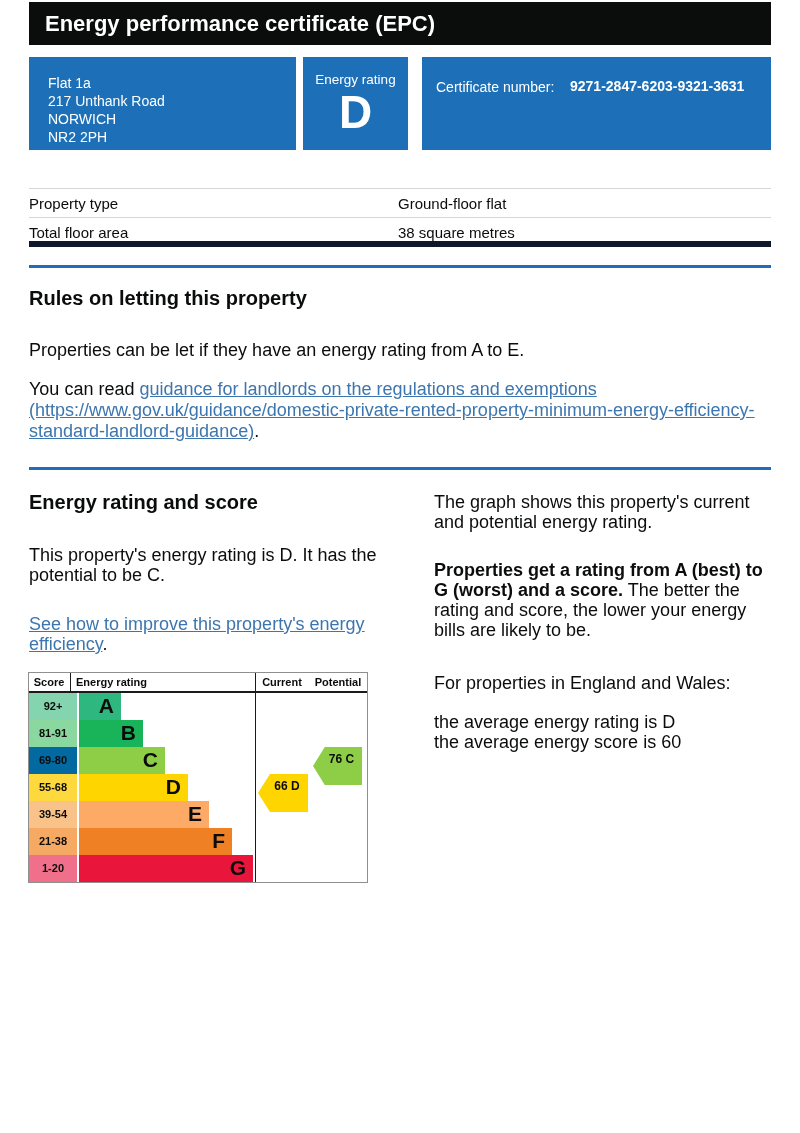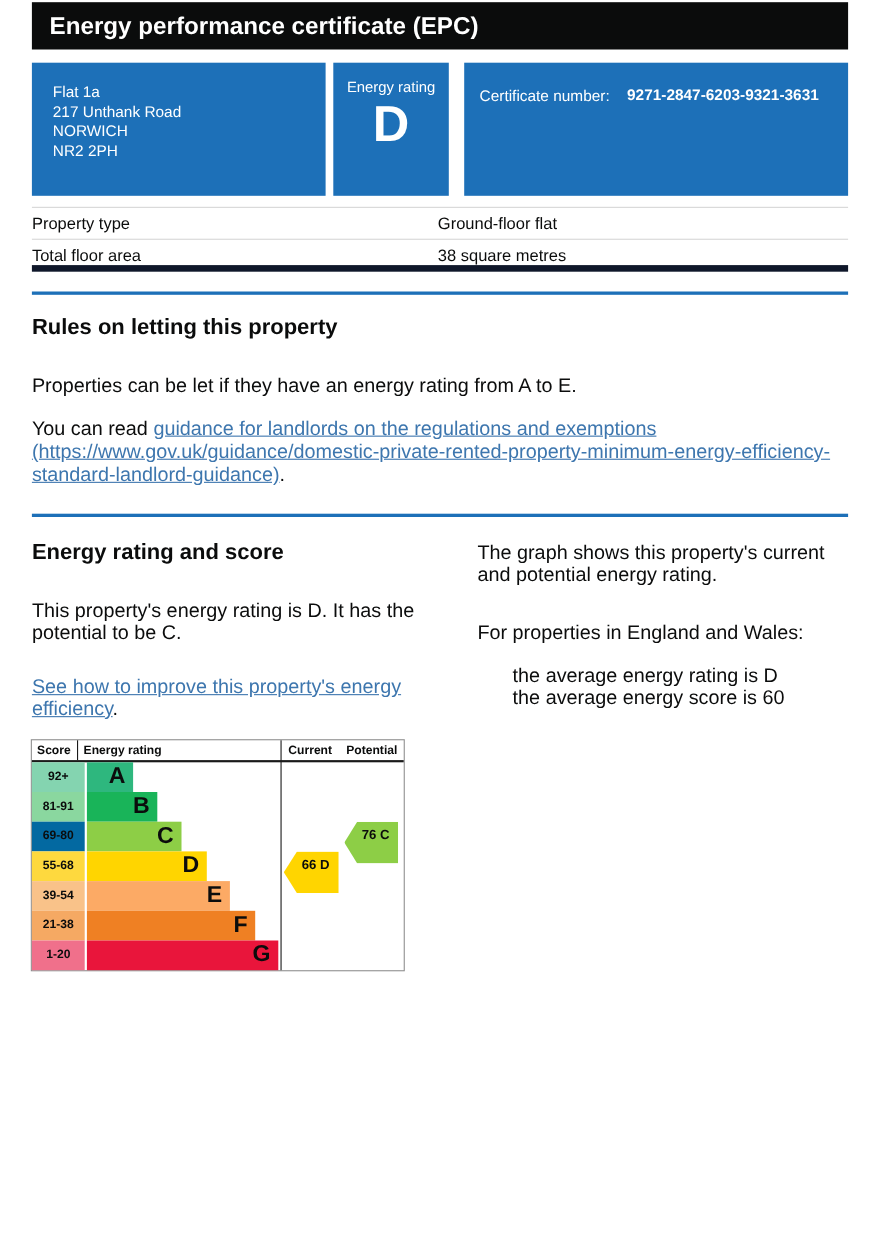--- a/index.html
+++ b/index.html
@@ -4,21 +4,21 @@
 <style>
   html,body{margin:0;padding:0;background:#ffffff;}
   body{font-family:"Liberation Sans", sans-serif;color:#0b0c0c;}
   .page{position:relative;width:800px;height:1133px;background:#ffffff;overflow:hidden;}
 
   
   .title-bar{position:absolute;left:29px;top:2px;width:742px;height:43px;background:#0b0c0c;}
   .title-bar span{display:block;color:#ffffff;font-size:22px;font-weight:bold;line-height:43px;padding-left:16px;}
 
   
-  .summary{position:absolute;left:29px;top:57px;width:742px;height:121px;display:flex;gap:7px;}
+  .summary{position:absolute;left:29px;top:57px;width:742px;height:93px;display:flex;gap:7px;}
   .panel{background:#1d70b8;color:#ffffff;}
   .panel-address{width:267px;box-sizing:border-box;padding:17px 10px 0 19px;font-size:14px;line-height:18px;}
   .panel-rating{width:105px;text-align:center;}
   .panel-rating .lbl{display:block;margin-top:15px;font-size:13.5px;}
   .panel-rating .big{display:block;font-size:46px;font-weight:bold;line-height:50px;}
   .panel-right{flex:1;display:flex;gap:7px;}
   .panel-cell{position:relative;background:#1d70b8;color:#fff;font-size:14px;}
   .cell-valid{height:60px;}
   .cell-cert{flex:1;}
   .panel-cell .clabel{position:absolute;left:14px;width:124px;line-height:19px;}
@@ -47,21 +47,21 @@
   .rules-section .p2{margin-top:18px;}
 
   .left-col{position:absolute;left:29px;top:490px;width:362px;}
   .left-col .p1{margin-top:31px;line-height:20px;}
   .left-col .plink{margin-top:29px;line-height:20px;}
 
   .right-col{position:absolute;left:434px;top:492px;width:343px;}
   .right-col p{line-height:20px;}
   .right-col .p2{margin-top:28px;}
   .right-col .p3{margin-top:33px;}
-  .right-col .p4{margin-top:19px;margin-left:32px;}
+  .right-col .p4{margin-top:19px;}
 
   
   .chart{position:absolute;left:28px;top:672px;width:338px;height:209px;border:1px solid #8f8f8f;background:#fff;}
   .chart-vline{position:absolute;left:226px;top:0;bottom:0;width:1px;background:#1a1a1a;}
   .chart-header{position:relative;height:18px;border-bottom:2px solid #1a1a1a;font-weight:bold;font-size:11px;line-height:18px;}
   .chart-header .h-score{position:absolute;left:0;width:40px;text-align:center;}
   .chart-header .h-rating{position:absolute;left:47px;}
   .chart-header .h-current{position:absolute;left:224px;width:58px;text-align:center;}
   .chart-header .h-potential{position:absolute;left:281px;width:56px;text-align:center;}
   .chart-header .h-div{position:absolute;left:41px;top:0;height:18px;width:1px;background:#1a1a1a;}
@@ -125,20 +125,21 @@
   <div class="blue-rule rule2"></div>
 
   <div class="left-col">
     <h2>Energy rating and score</h2>
     <p class="p1">This property's energy rating is D. It has the potential to be C.</p>
     <p class="plink"><a href="#">See how to improve this property's energy efficiency</a><span>.</span></p>
   </div>
 
   <div class="right-col">
     <p>The graph shows this property's current and potential energy rating.</p>
+    <p class="p2"><b>Properties get a rating from A (best) to G (worst) and a score.</b><span> The better the rating and score, the lower your energy bills are likely to be.</span></p>
     <p class="p3">For properties in England and Wales:</p>
     <p class="p4"><span>the average energy rating is D</span><br><span>the average energy score is 60</span></p>
   </div>
 
   <div class="chart">
     <div class="chart-vline"></div>
     <div class="chart-header">
       <span class="h-score">Score</span>
       <span class="h-rating">Energy rating</span>
       <span class="h-current">Current</span>

